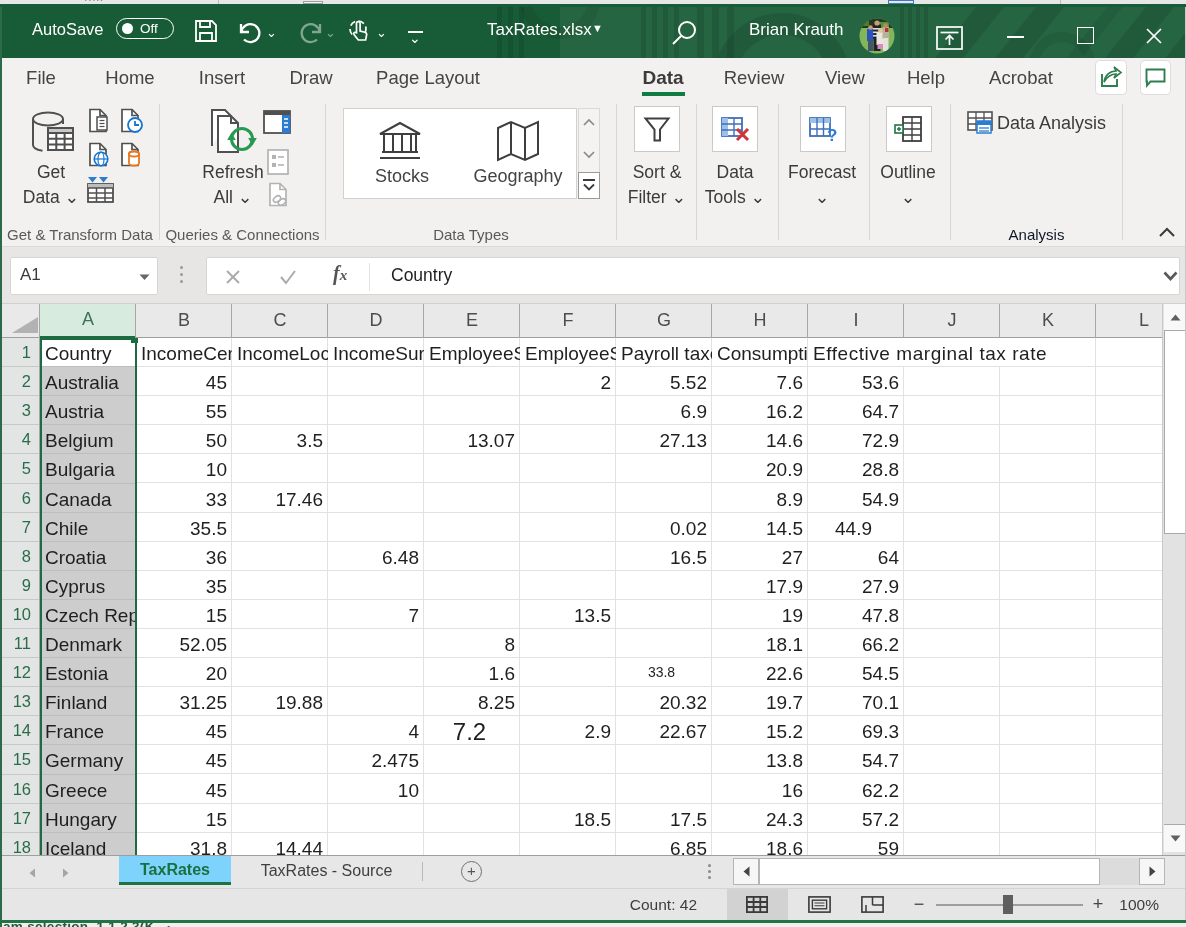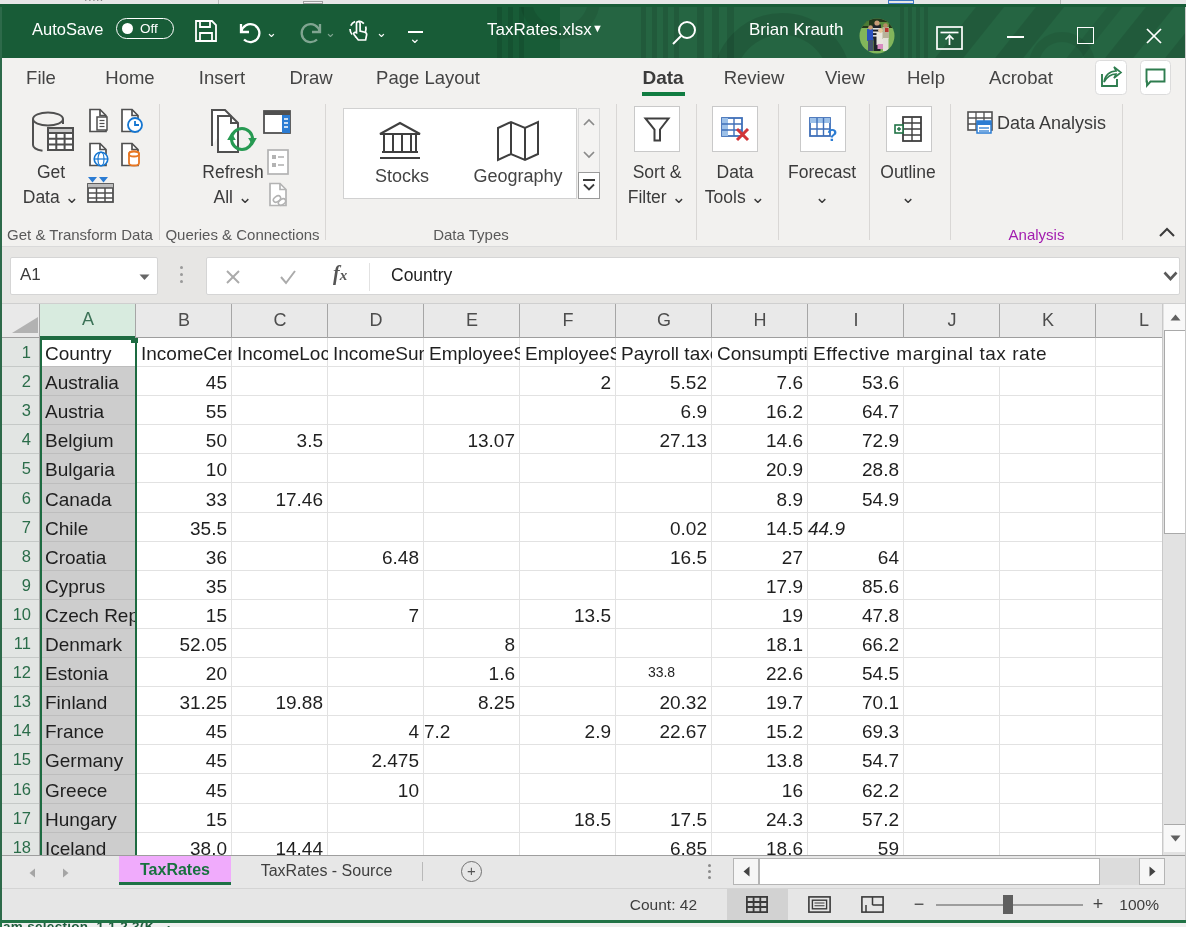--- a/index.html
+++ b/index.html
@@ -168,21 +168,21 @@
 <div class="ab" style="left:325px;top:4px;width:1px;height:136px;background:#d9d7d5;"></div>
 <div class="ab" style="left:616px;top:4px;width:1px;height:136px;background:#d9d7d5;"></div>
 <div class="ab" style="left:696px;top:4px;width:1px;height:136px;background:#d9d7d5;"></div>
 <div class="ab" style="left:778px;top:4px;width:1px;height:136px;background:#d9d7d5;"></div>
 <div class="ab" style="left:869px;top:4px;width:1px;height:136px;background:#d9d7d5;"></div>
 <div class="ab" style="left:950px;top:4px;width:1px;height:136px;background:#d9d7d5;"></div>
 <div class="ab" style="left:1122px;top:4px;width:1px;height:136px;background:#d9d7d5;"></div>
 <div class="ab" style="left:0px;top:126px;width:160px;text-align:center;font-size:15px;color:#595959;">Get &amp; Transform Data</div>
 <div class="ab" style="left:160px;top:126px;width:165px;text-align:center;font-size:15px;color:#595959;">Queries &amp; Connections</div>
 <div class="ab" style="left:326px;top:126px;width:290px;text-align:center;font-size:15px;color:#595959;">Data Types</div>
-<div class="ab" style="left:951px;top:126px;width:171px;text-align:center;font-size:15px;color:#a21caf;">Analysis</div>
+<div class="ab" style="left:951px;top:126px;width:171px;text-align:center;font-size:15px;color:#0f172a;">Analysis</div>
 <svg class="ab" style="left:1158px;top:126px" width="18" height="12" viewBox="0 0 18 12">
 <path d="M2 10 L9 3 l7 7" fill="none" stroke="#3b3b3b" stroke-width="2"></path>
       </svg>
 <svg class="ab" style="left:31px;top:10px" width="44" height="52" viewBox="0 0 44 52">
 <g fill="none" stroke="#505050" stroke-width="2">
 <ellipse cx="17" cy="9" rx="15" ry="6.5"></ellipse>
 <path d="M2 9 v26 c0 2.6 3.8 4.8 9.5 5.7"></path>
 <path d="M32 9 v5"></path>
 <rect x="17" y="18" width="25" height="22" fill="#fff"></rect>
 <rect x="17" y="18" width="25" height="5" fill="#c9c9c9"></rect>
@@ -509,31 +509,31 @@
 <div class="ab" style="left:768px;top:116.4px;width:91px;height:29.1px;line-height:31.1px;text-align:right;font-size:19px;color:#1f1f1f;">28.8</div>
 <div class="ab" style="left:0;top:145.5px;width:95px;height:29.1px;line-height:31.1px;padding-left:5px;font-size:19px;color:#1f1f1f;overflow:hidden;white-space:nowrap;">Canada</div>
 <div class="ab" style="left:96px;top:145.5px;width:91px;height:29.1px;line-height:31.1px;text-align:right;font-size:19px;color:#1f1f1f;">33</div>
 <div class="ab" style="left:192px;top:145.5px;width:91px;height:29.1px;line-height:31.1px;text-align:right;font-size:19px;color:#1f1f1f;">17.46</div>
 <div class="ab" style="left:672px;top:145.5px;width:91px;height:29.1px;line-height:31.1px;text-align:right;font-size:19px;color:#1f1f1f;">8.9</div>
 <div class="ab" style="left:768px;top:145.5px;width:91px;height:29.1px;line-height:31.1px;text-align:right;font-size:19px;color:#1f1f1f;">54.9</div>
 <div class="ab" style="left:0;top:174.6px;width:95px;height:29.1px;line-height:31.1px;padding-left:5px;font-size:19px;color:#1f1f1f;overflow:hidden;white-space:nowrap;">Chile</div>
 <div class="ab" style="left:96px;top:174.6px;width:91px;height:29.1px;line-height:31.1px;text-align:right;font-size:19px;color:#1f1f1f;">35.5</div>
 <div class="ab" style="left:576px;top:174.6px;width:91px;height:29.1px;line-height:31.1px;text-align:right;font-size:19px;color:#1f1f1f;">0.02</div>
 <div class="ab" style="left:672px;top:174.6px;width:91px;height:29.1px;line-height:31.1px;text-align:right;font-size:19px;color:#1f1f1f;">14.5</div>
-<div class="ab" style="left:768px;top:174.6px;width:91px;height:29.1px;line-height:31.1px;text-align:left;font-size:19px;color:#1f1f1f;font-style:italic;">44.9</div>
+<div class="ab" style="left:768px;top:174.6px;width:91px;height:29.1px;line-height:31.1px;text-align:center;font-size:19px;color:#1f1f1f;">44.9</div>
 <div class="ab" style="left:0;top:203.7px;width:95px;height:29.1px;line-height:31.1px;padding-left:5px;font-size:19px;color:#1f1f1f;overflow:hidden;white-space:nowrap;">Croatia</div>
 <div class="ab" style="left:96px;top:203.7px;width:91px;height:29.1px;line-height:31.1px;text-align:right;font-size:19px;color:#1f1f1f;">36</div>
 <div class="ab" style="left:288px;top:203.7px;width:91px;height:29.1px;line-height:31.1px;text-align:right;font-size:19px;color:#1f1f1f;">6.48</div>
 <div class="ab" style="left:576px;top:203.7px;width:91px;height:29.1px;line-height:31.1px;text-align:right;font-size:19px;color:#1f1f1f;">16.5</div>
 <div class="ab" style="left:672px;top:203.7px;width:91px;height:29.1px;line-height:31.1px;text-align:right;font-size:19px;color:#1f1f1f;">27</div>
 <div class="ab" style="left:768px;top:203.7px;width:91px;height:29.1px;line-height:31.1px;text-align:right;font-size:19px;color:#1f1f1f;">64</div>
 <div class="ab" style="left:0;top:232.8px;width:95px;height:29.1px;line-height:31.1px;padding-left:5px;font-size:19px;color:#1f1f1f;overflow:hidden;white-space:nowrap;">Cyprus</div>
 <div class="ab" style="left:96px;top:232.8px;width:91px;height:29.1px;line-height:31.1px;text-align:right;font-size:19px;color:#1f1f1f;">35</div>
 <div class="ab" style="left:672px;top:232.8px;width:91px;height:29.1px;line-height:31.1px;text-align:right;font-size:19px;color:#1f1f1f;">17.9</div>
-<div class="ab" style="left:768px;top:232.8px;width:91px;height:29.1px;line-height:31.1px;text-align:right;font-size:19px;color:#1f1f1f;">85.6</div>
+<div class="ab" style="left:768px;top:232.8px;width:91px;height:29.1px;line-height:31.1px;text-align:right;font-size:19px;color:#1f1f1f;">27.9</div>
 <div class="ab" style="left:0;top:261.9px;width:95px;height:29.1px;line-height:31.1px;padding-left:5px;font-size:19px;color:#1f1f1f;overflow:hidden;white-space:nowrap;">Czech Republic</div>
 <div class="ab" style="left:96px;top:261.9px;width:91px;height:29.1px;line-height:31.1px;text-align:right;font-size:19px;color:#1f1f1f;">15</div>
 <div class="ab" style="left:288px;top:261.9px;width:91px;height:29.1px;line-height:31.1px;text-align:right;font-size:19px;color:#1f1f1f;">7</div>
 <div class="ab" style="left:480px;top:261.9px;width:91px;height:29.1px;line-height:31.1px;text-align:right;font-size:19px;color:#1f1f1f;">13.5</div>
 <div class="ab" style="left:672px;top:261.9px;width:91px;height:29.1px;line-height:31.1px;text-align:right;font-size:19px;color:#1f1f1f;">19</div>
 <div class="ab" style="left:768px;top:261.9px;width:91px;height:29.1px;line-height:31.1px;text-align:right;font-size:19px;color:#1f1f1f;">47.8</div>
 <div class="ab" style="left:0;top:291.0px;width:95px;height:29.1px;line-height:31.1px;padding-left:5px;font-size:19px;color:#1f1f1f;overflow:hidden;white-space:nowrap;">Denmark</div>
 <div class="ab" style="left:96px;top:291.0px;width:91px;height:29.1px;line-height:31.1px;text-align:right;font-size:19px;color:#1f1f1f;">52.05</div>
 <div class="ab" style="left:384px;top:291.0px;width:91px;height:29.1px;line-height:31.1px;text-align:right;font-size:19px;color:#1f1f1f;">8</div>
 <div class="ab" style="left:672px;top:291.0px;width:91px;height:29.1px;line-height:31.1px;text-align:right;font-size:19px;color:#1f1f1f;">18.1</div>
@@ -547,21 +547,21 @@
 <div class="ab" style="left:0;top:349.2px;width:95px;height:29.1px;line-height:31.1px;padding-left:5px;font-size:19px;color:#1f1f1f;overflow:hidden;white-space:nowrap;">Finland</div>
 <div class="ab" style="left:96px;top:349.2px;width:91px;height:29.1px;line-height:31.1px;text-align:right;font-size:19px;color:#1f1f1f;">31.25</div>
 <div class="ab" style="left:192px;top:349.2px;width:91px;height:29.1px;line-height:31.1px;text-align:right;font-size:19px;color:#1f1f1f;">19.88</div>
 <div class="ab" style="left:384px;top:349.2px;width:91px;height:29.1px;line-height:31.1px;text-align:right;font-size:19px;color:#1f1f1f;">8.25</div>
 <div class="ab" style="left:576px;top:349.2px;width:91px;height:29.1px;line-height:31.1px;text-align:right;font-size:19px;color:#1f1f1f;">20.32</div>
 <div class="ab" style="left:672px;top:349.2px;width:91px;height:29.1px;line-height:31.1px;text-align:right;font-size:19px;color:#1f1f1f;">19.7</div>
 <div class="ab" style="left:768px;top:349.2px;width:91px;height:29.1px;line-height:31.1px;text-align:right;font-size:19px;color:#1f1f1f;">70.1</div>
 <div class="ab" style="left:0;top:378.3px;width:95px;height:29.1px;line-height:31.1px;padding-left:5px;font-size:19px;color:#1f1f1f;overflow:hidden;white-space:nowrap;">France</div>
 <div class="ab" style="left:96px;top:378.3px;width:91px;height:29.1px;line-height:31.1px;text-align:right;font-size:19px;color:#1f1f1f;">45</div>
 <div class="ab" style="left:288px;top:378.3px;width:91px;height:29.1px;line-height:31.1px;text-align:right;font-size:19px;color:#1f1f1f;">4</div>
-<div class="ab" style="left:384px;top:378.3px;width:91px;height:29.1px;line-height:31.1px;text-align:left;font-size:19px;color:#1f1f1f;">7.2</div>
+<div class="ab" style="left:384px;top:378.3px;width:91px;height:29.1px;line-height:31.1px;text-align:center;font-size:24px;color:#1f1f1f;">7.2</div>
 <div class="ab" style="left:480px;top:378.3px;width:91px;height:29.1px;line-height:31.1px;text-align:right;font-size:19px;color:#1f1f1f;">2.9</div>
 <div class="ab" style="left:576px;top:378.3px;width:91px;height:29.1px;line-height:31.1px;text-align:right;font-size:19px;color:#1f1f1f;">22.67</div>
 <div class="ab" style="left:672px;top:378.3px;width:91px;height:29.1px;line-height:31.1px;text-align:right;font-size:19px;color:#1f1f1f;">15.2</div>
 <div class="ab" style="left:768px;top:378.3px;width:91px;height:29.1px;line-height:31.1px;text-align:right;font-size:19px;color:#1f1f1f;">69.3</div>
 <div class="ab" style="left:0;top:407.4px;width:95px;height:29.1px;line-height:31.1px;padding-left:5px;font-size:19px;color:#1f1f1f;overflow:hidden;white-space:nowrap;">Germany</div>
 <div class="ab" style="left:96px;top:407.4px;width:91px;height:29.1px;line-height:31.1px;text-align:right;font-size:19px;color:#1f1f1f;">45</div>
 <div class="ab" style="left:288px;top:407.4px;width:91px;height:29.1px;line-height:31.1px;text-align:right;font-size:19px;color:#1f1f1f;">2.475</div>
 <div class="ab" style="left:672px;top:407.4px;width:91px;height:29.1px;line-height:31.1px;text-align:right;font-size:19px;color:#1f1f1f;">13.8</div>
 <div class="ab" style="left:768px;top:407.4px;width:91px;height:29.1px;line-height:31.1px;text-align:right;font-size:19px;color:#1f1f1f;">54.7</div>
 <div class="ab" style="left:0;top:436.5px;width:95px;height:29.1px;line-height:31.1px;padding-left:5px;font-size:19px;color:#1f1f1f;overflow:hidden;white-space:nowrap;">Greece</div>
@@ -569,21 +569,21 @@
 <div class="ab" style="left:288px;top:436.5px;width:91px;height:29.1px;line-height:31.1px;text-align:right;font-size:19px;color:#1f1f1f;">10</div>
 <div class="ab" style="left:672px;top:436.5px;width:91px;height:29.1px;line-height:31.1px;text-align:right;font-size:19px;color:#1f1f1f;">16</div>
 <div class="ab" style="left:768px;top:436.5px;width:91px;height:29.1px;line-height:31.1px;text-align:right;font-size:19px;color:#1f1f1f;">62.2</div>
 <div class="ab" style="left:0;top:465.6px;width:95px;height:29.1px;line-height:31.1px;padding-left:5px;font-size:19px;color:#1f1f1f;overflow:hidden;white-space:nowrap;">Hungary</div>
 <div class="ab" style="left:96px;top:465.6px;width:91px;height:29.1px;line-height:31.1px;text-align:right;font-size:19px;color:#1f1f1f;">15</div>
 <div class="ab" style="left:480px;top:465.6px;width:91px;height:29.1px;line-height:31.1px;text-align:right;font-size:19px;color:#1f1f1f;">18.5</div>
 <div class="ab" style="left:576px;top:465.6px;width:91px;height:29.1px;line-height:31.1px;text-align:right;font-size:19px;color:#1f1f1f;">17.5</div>
 <div class="ab" style="left:672px;top:465.6px;width:91px;height:29.1px;line-height:31.1px;text-align:right;font-size:19px;color:#1f1f1f;">24.3</div>
 <div class="ab" style="left:768px;top:465.6px;width:91px;height:29.1px;line-height:31.1px;text-align:right;font-size:19px;color:#1f1f1f;">57.2</div>
 <div class="ab" style="left:0;top:494.7px;width:95px;height:29.1px;line-height:31.1px;padding-left:5px;font-size:19px;color:#1f1f1f;overflow:hidden;white-space:nowrap;">Iceland</div>
-<div class="ab" style="left:96px;top:494.7px;width:91px;height:29.1px;line-height:31.1px;text-align:right;font-size:19px;color:#1f1f1f;">38.0</div>
+<div class="ab" style="left:96px;top:494.7px;width:91px;height:29.1px;line-height:31.1px;text-align:right;font-size:19px;color:#1f1f1f;">31.8</div>
 <div class="ab" style="left:192px;top:494.7px;width:91px;height:29.1px;line-height:31.1px;text-align:right;font-size:19px;color:#1f1f1f;">14.44</div>
 <div class="ab" style="left:576px;top:494.7px;width:91px;height:29.1px;line-height:31.1px;text-align:right;font-size:19px;color:#1f1f1f;">6.85</div>
 <div class="ab" style="left:672px;top:494.7px;width:91px;height:29.1px;line-height:31.1px;text-align:right;font-size:19px;color:#1f1f1f;">18.6</div>
 <div class="ab" style="left:768px;top:494.7px;width:91px;height:29.1px;line-height:31.1px;text-align:right;font-size:19px;color:#1f1f1f;">59</div>
 <div class="ab" style="left:0;top:0;width:97px;height:521px;border:2px solid #1d6b41;border-bottom:none;z-index:4;"></div>
 <div class="ab" style="left:91px;top:-2px;width:7px;height:7px;background:#1d6b41;z-index:5;"></div>
 </div>
 </div>
 <div class="ab" style="left:1162px;top:304px;width:24px;height:551px;background:#e2e2e2;border-left:1px solid #c9c9c9;overflow:hidden;">
 <div class="ab" style="left:1px;top:0;width:23px;height:27px;background:#f8f8f8;border-bottom:1px solid #a9a9a9;"></div>
@@ -596,21 +596,21 @@
         <path d="M1.5 1.5 L6.5 7.5 L11.5 1.5 z" fill="#606060"></path>
       </svg>
 </div>
 <div class="ab" style="left:0;top:855px;width:1186px;height:34px;background:#e7e7e7;border-top:1px solid #9e9e9e;border-bottom:1px solid #d4d4d4;overflow:hidden;">
 <svg class="ab" style="left:27px;top:12px" width="10" height="10" viewBox="0 0 10 10">
         <path d="M8 0.5 L2.5 5 l5.5 4.5 z" fill="#a5a5a5"></path>
       </svg>
 <svg class="ab" style="left:61px;top:12px" width="10" height="10" viewBox="0 0 10 10">
         <path d="M2 0.5 l5.5 4.5 -5.5 4.5 z" fill="#a5a5a5"></path>
       </svg>
-<div class="ab" style="left:119px;top:0;width:112px;height:29px;background:#f0abfc;border-bottom:3px solid #1e7145;line-height:27px;text-align:center;font-size:16px;font-weight:bold;color:#19713f;">TaxRates</div>
+<div class="ab" style="left:119px;top:0;width:112px;height:29px;background:#7dd3fc;border-bottom:3px solid #1e7145;line-height:27px;text-align:center;font-size:16px;font-weight:bold;color:#19713f;">TaxRates</div>
 <div class="ab" style="left:231px;top:0;width:191px;height:29px;line-height:29px;text-align:center;font-size:16px;color:#3f3f3f;">TaxRates - Source</div>
 <div class="ab" style="left:422px;top:6px;width:1px;height:19px;background:#b9b9b9;"></div>
 <div class="ab" style="left:461px;top:5px;width:21px;height:21px;border:1.4px solid #707070;border-radius:50%;line-height:18px;text-align:center;font-size:15px;color:#555;">+</div>
 <div class="ab" style="left:708px;top:8px;width:3px;height:3px;border-radius:50%;background:#8a8a8a;"></div>
 <div class="ab" style="left:708px;top:14px;width:3px;height:3px;border-radius:50%;background:#8a8a8a;"></div>
 <div class="ab" style="left:708px;top:20px;width:3px;height:3px;border-radius:50%;background:#8a8a8a;"></div>
 <div class="ab" style="left:733px;top:2px;width:26px;height:27px;background:#f6f6f6;border:1px solid #b5b5b5;"></div>
 <svg class="ab" style="left:742px;top:9px" width="9" height="13" viewBox="0 0 9 13">
         <path d="M7.5 1.5 L1.5 6.5 l6 5 z" fill="#444"></path>
       </svg>

